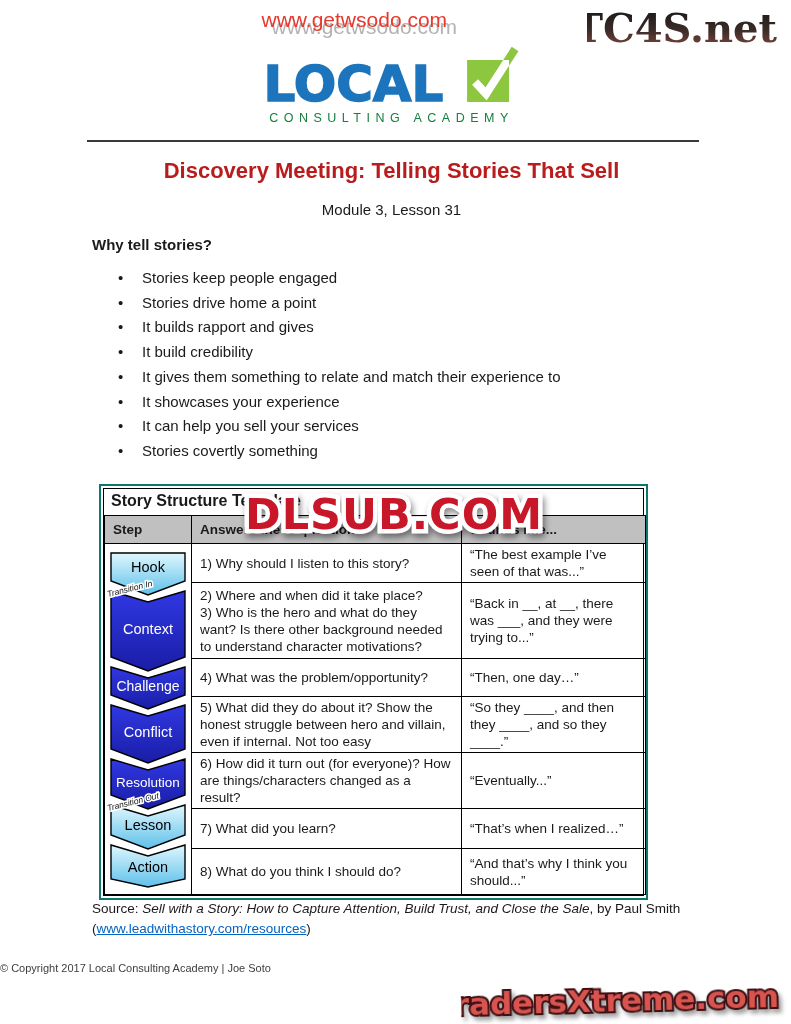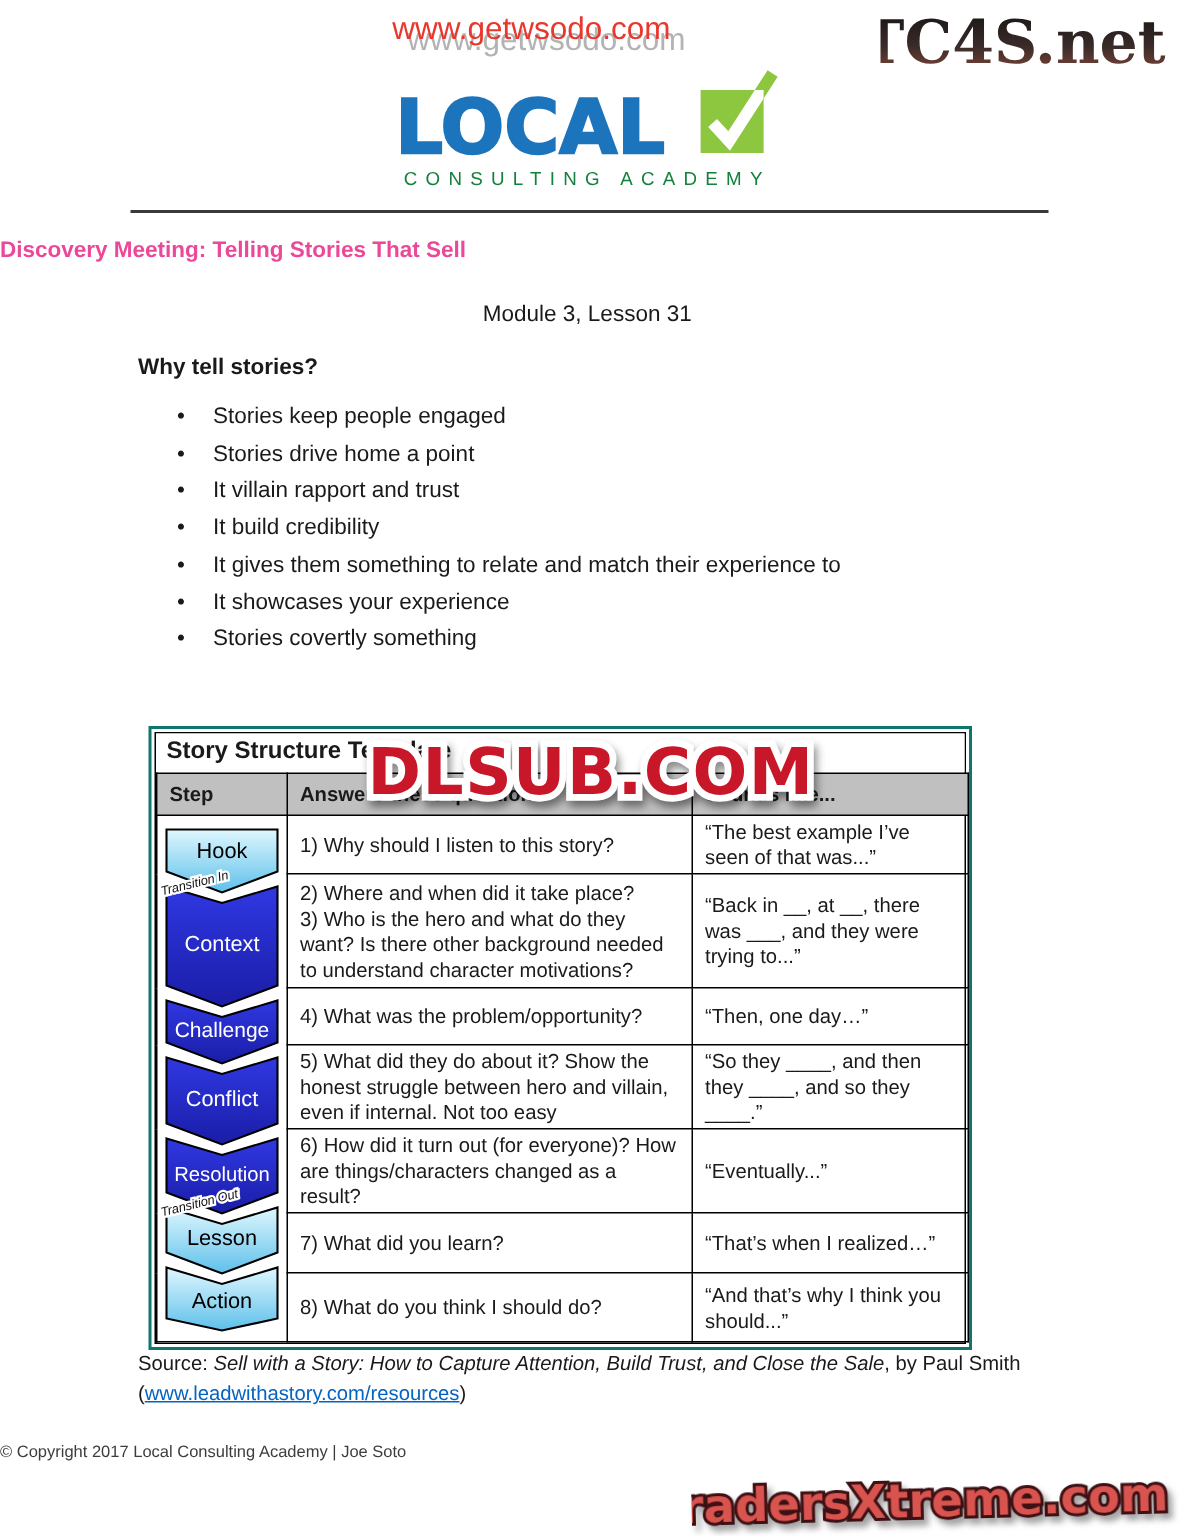--- a/index.html
+++ b/index.html
@@ -18,22 +18,22 @@
   
   .logo { position:absolute; top:44px; left:50%; transform:translateX(-50%); text-align:center; }
   .logo-row { display:flex; align-items:flex-end; justify-content:center; gap:22px; }
   .logo-word { font-family:"DejaVu Sans", sans-serif; font-weight:bold; font-size:50px; line-height:0.95;
                color:#1c75bc; -webkit-text-stroke:1.5px #1c75bc; letter-spacing:0px; }
   .logo-tagline { margin-top:3px; font-size:12.5px; letter-spacing:5.5px; color:#15803d; white-space:nowrap; }
 
   .rule { position:absolute; top:140px; left:87px; width:612px; height:2px; background:#3a3a3a; }
 
   
-  .doc-title { position:absolute; top:158px; left:0; width:100%; text-align:left;
-               font-size:15px; font-weight:bold; color:#ec4899; }
+  .doc-title { position:absolute; top:158px; left:0; width:100%; text-align:center;
+               font-size:22px; font-weight:bold; color:#b91c1c; }
   .doc-subtitle { position:absolute; top:201px; left:0; width:100%; text-align:center; font-size:15px; }
   .why-heading { position:absolute; top:236px; left:92px; font-size:15px; font-weight:bold; }
   .bullet-list { position:absolute; top:266px; left:116px; list-style:none; }
   .bullet-list li { position:relative; padding-left:26px; font-size:15px; line-height:24.7px; white-space:nowrap; }
   .bullet-list li::before { content:"•"; position:absolute; left:2px; top:0; font-size:15px; }
 
   
   .tbl-outer { position:absolute; top:484px; left:99px; width:549px; border:2px solid #0f766e;
                padding:2px; background:#fff; z-index:5; }
   .tbl-inner { border:1px solid #000; }
@@ -98,24 +98,25 @@
   <div class="rule"></div>
 
   <div class="doc-title">Discovery Meeting: Telling Stories That Sell</div>
   <div class="doc-subtitle">Module 3, Lesson 31</div>
 
   <div class="why-heading">Why tell stories?</div>
 
   <ul class="bullet-list">
     <li>Stories keep people engaged</li>
     <li>Stories drive home a point</li>
-    <li>It villain rapport and trust</li>
+    <li>It builds rapport and gives</li>
     <li>It build credibility</li>
     <li>It gives them something to relate and match their experience to</li>
     <li>It showcases your experience</li>
+    <li>It can help you sell your services</li>
     <li>Stories covertly something</li>
   </ul>
 
   <div class="tbl-outer">
     <div class="tbl-inner">
       <div class="tbl-title">Story Structure Template</div>
       <table class="story">
         <colgroup>
             <col style="width:87px">
             <col style="width:270px">

